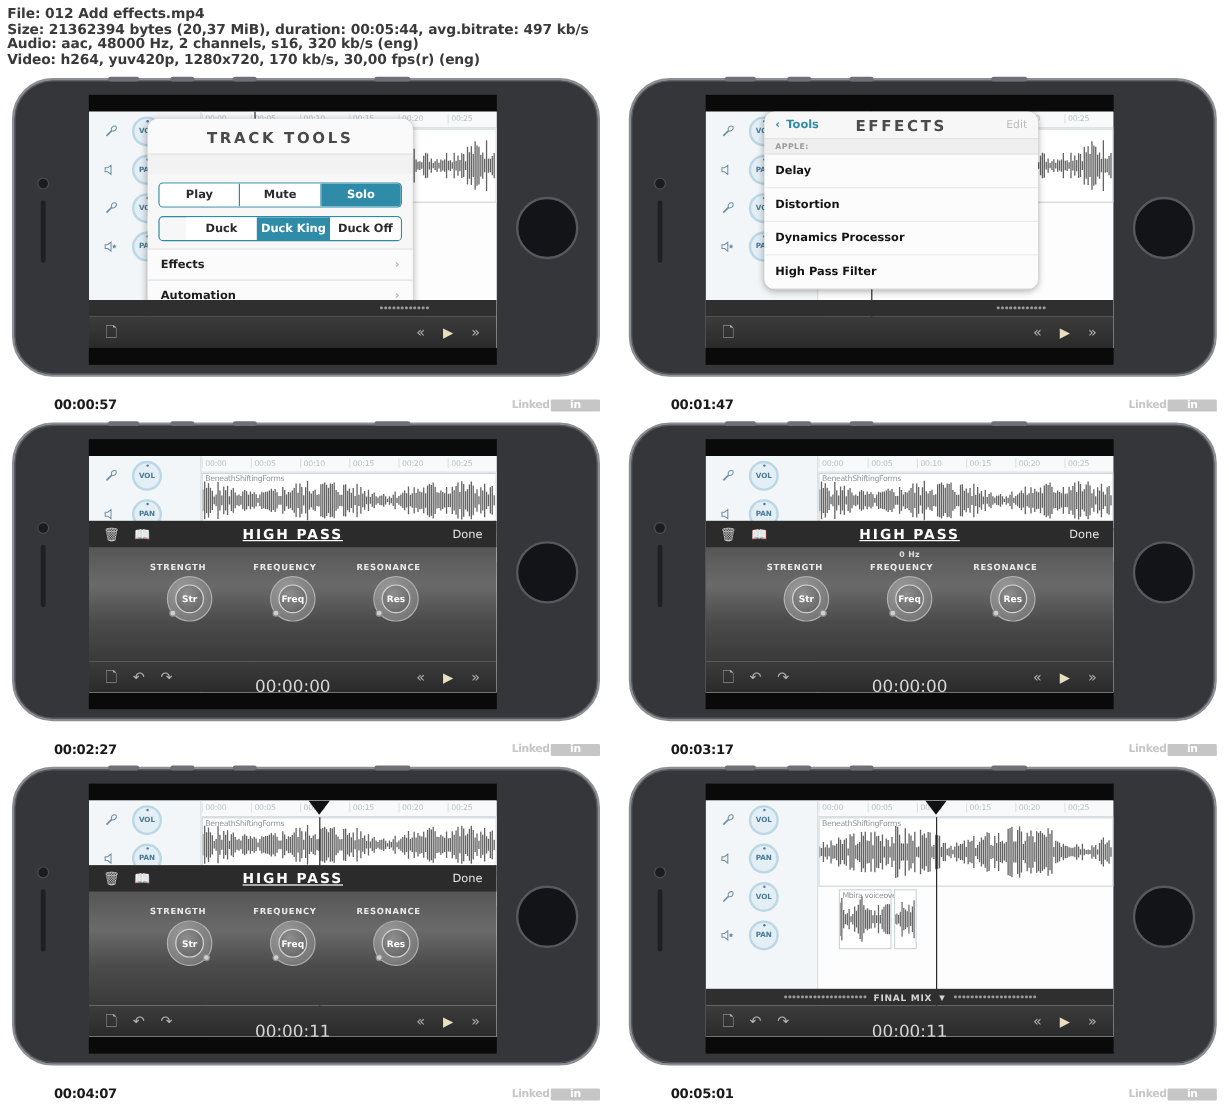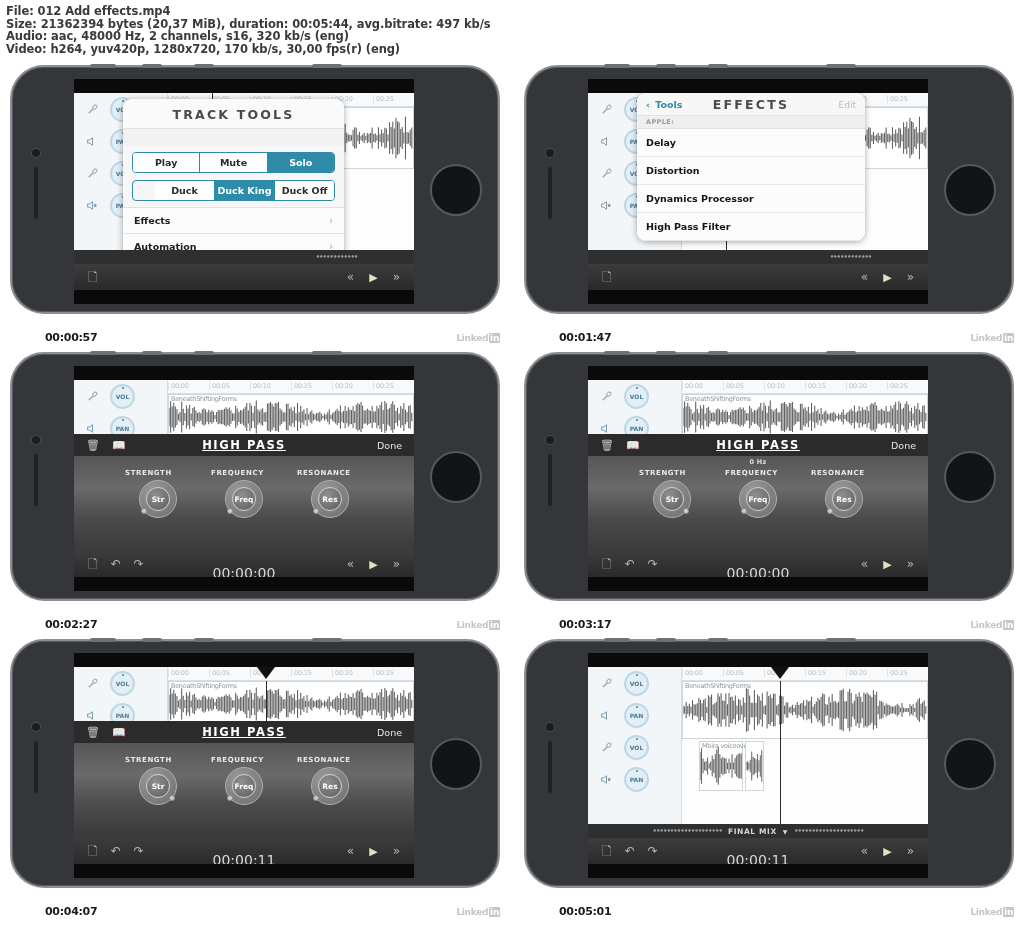--- a/index.html
+++ b/index.html
@@ -443,21 +443,21 @@
     right: 10px; bottom: 2px;
     font-size: 9px;
     font-weight: bold;
     color: #c6c6c6;
     letter-spacing: -0.3px;
     display: flex; align-items: center;
   }
   .watermark .inbox {
     background: #c6c6c6;
     color: #ffffff;
-    padding: 0 1px;
+    padding: 0 16px;
     margin-left: 1px;
     border-radius: 1px;
   }
 </style>
 </head>
 <body>
 
 <div class="meta">
   <div>File: 012 Add effects.mp4</div>
   <div>Size: 21362394 bytes (20,37 MiB), duration: 00:05:44, avg.bitrate: 497 kb/s</div>

